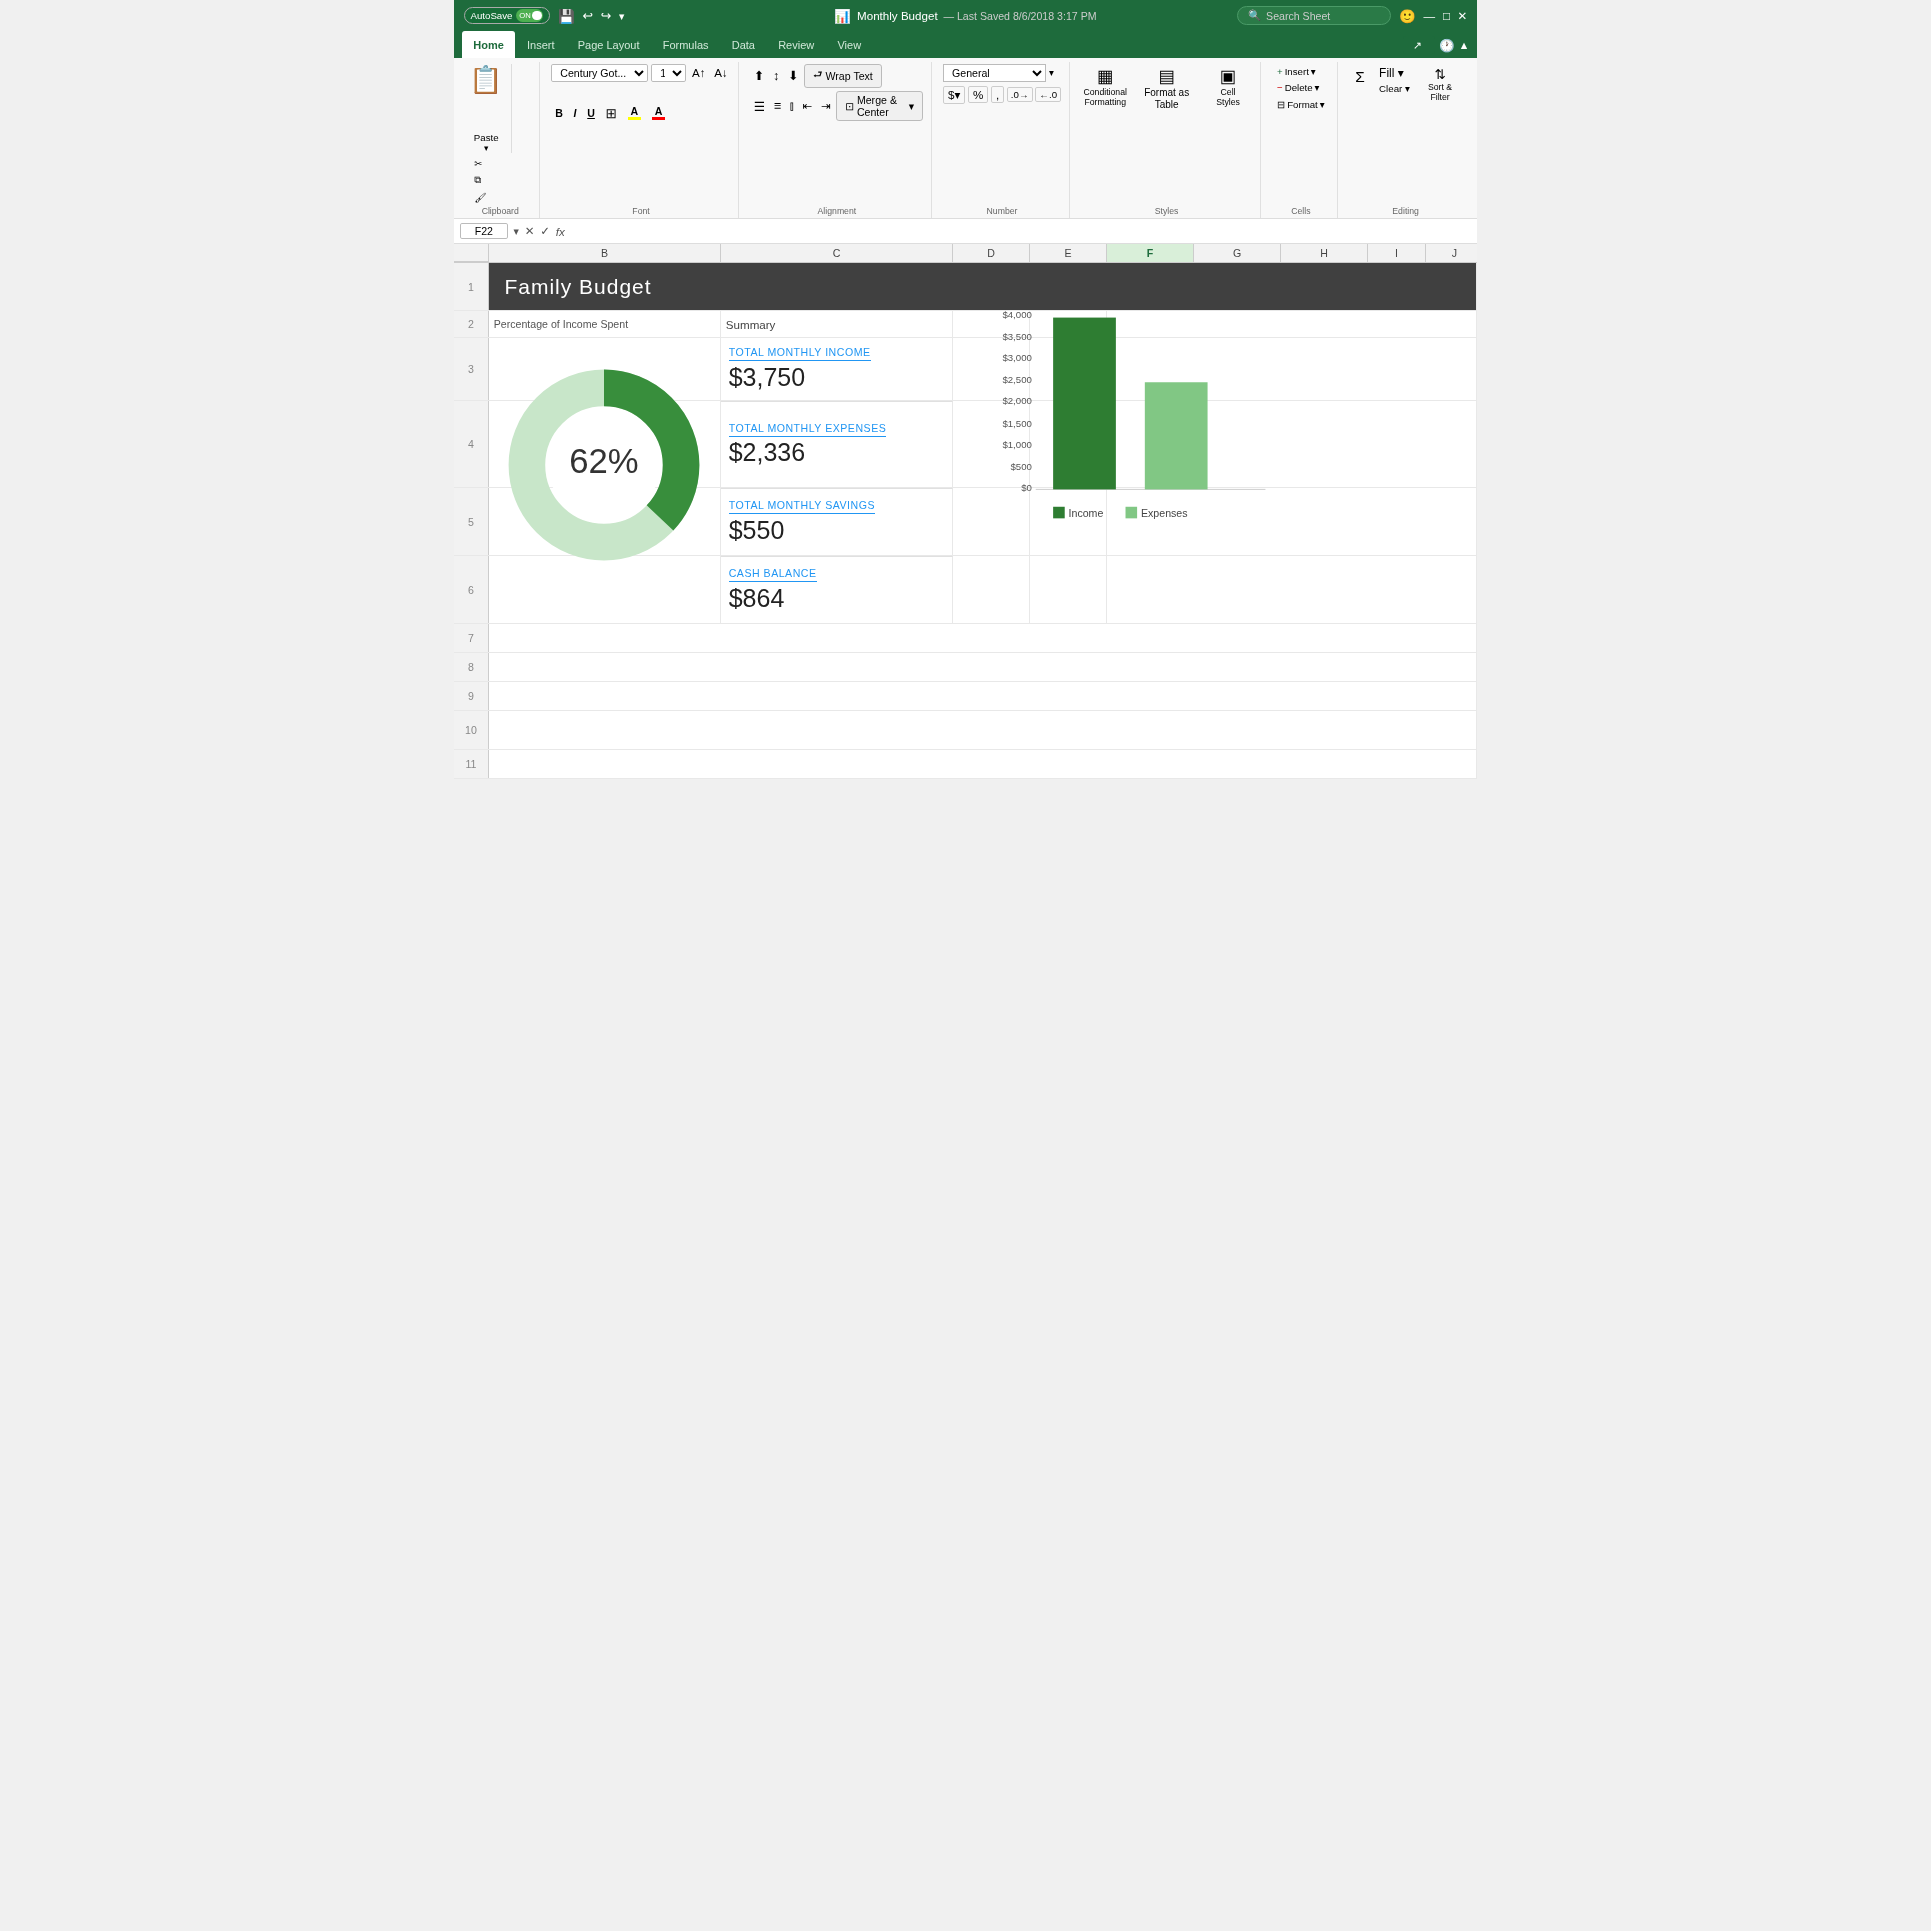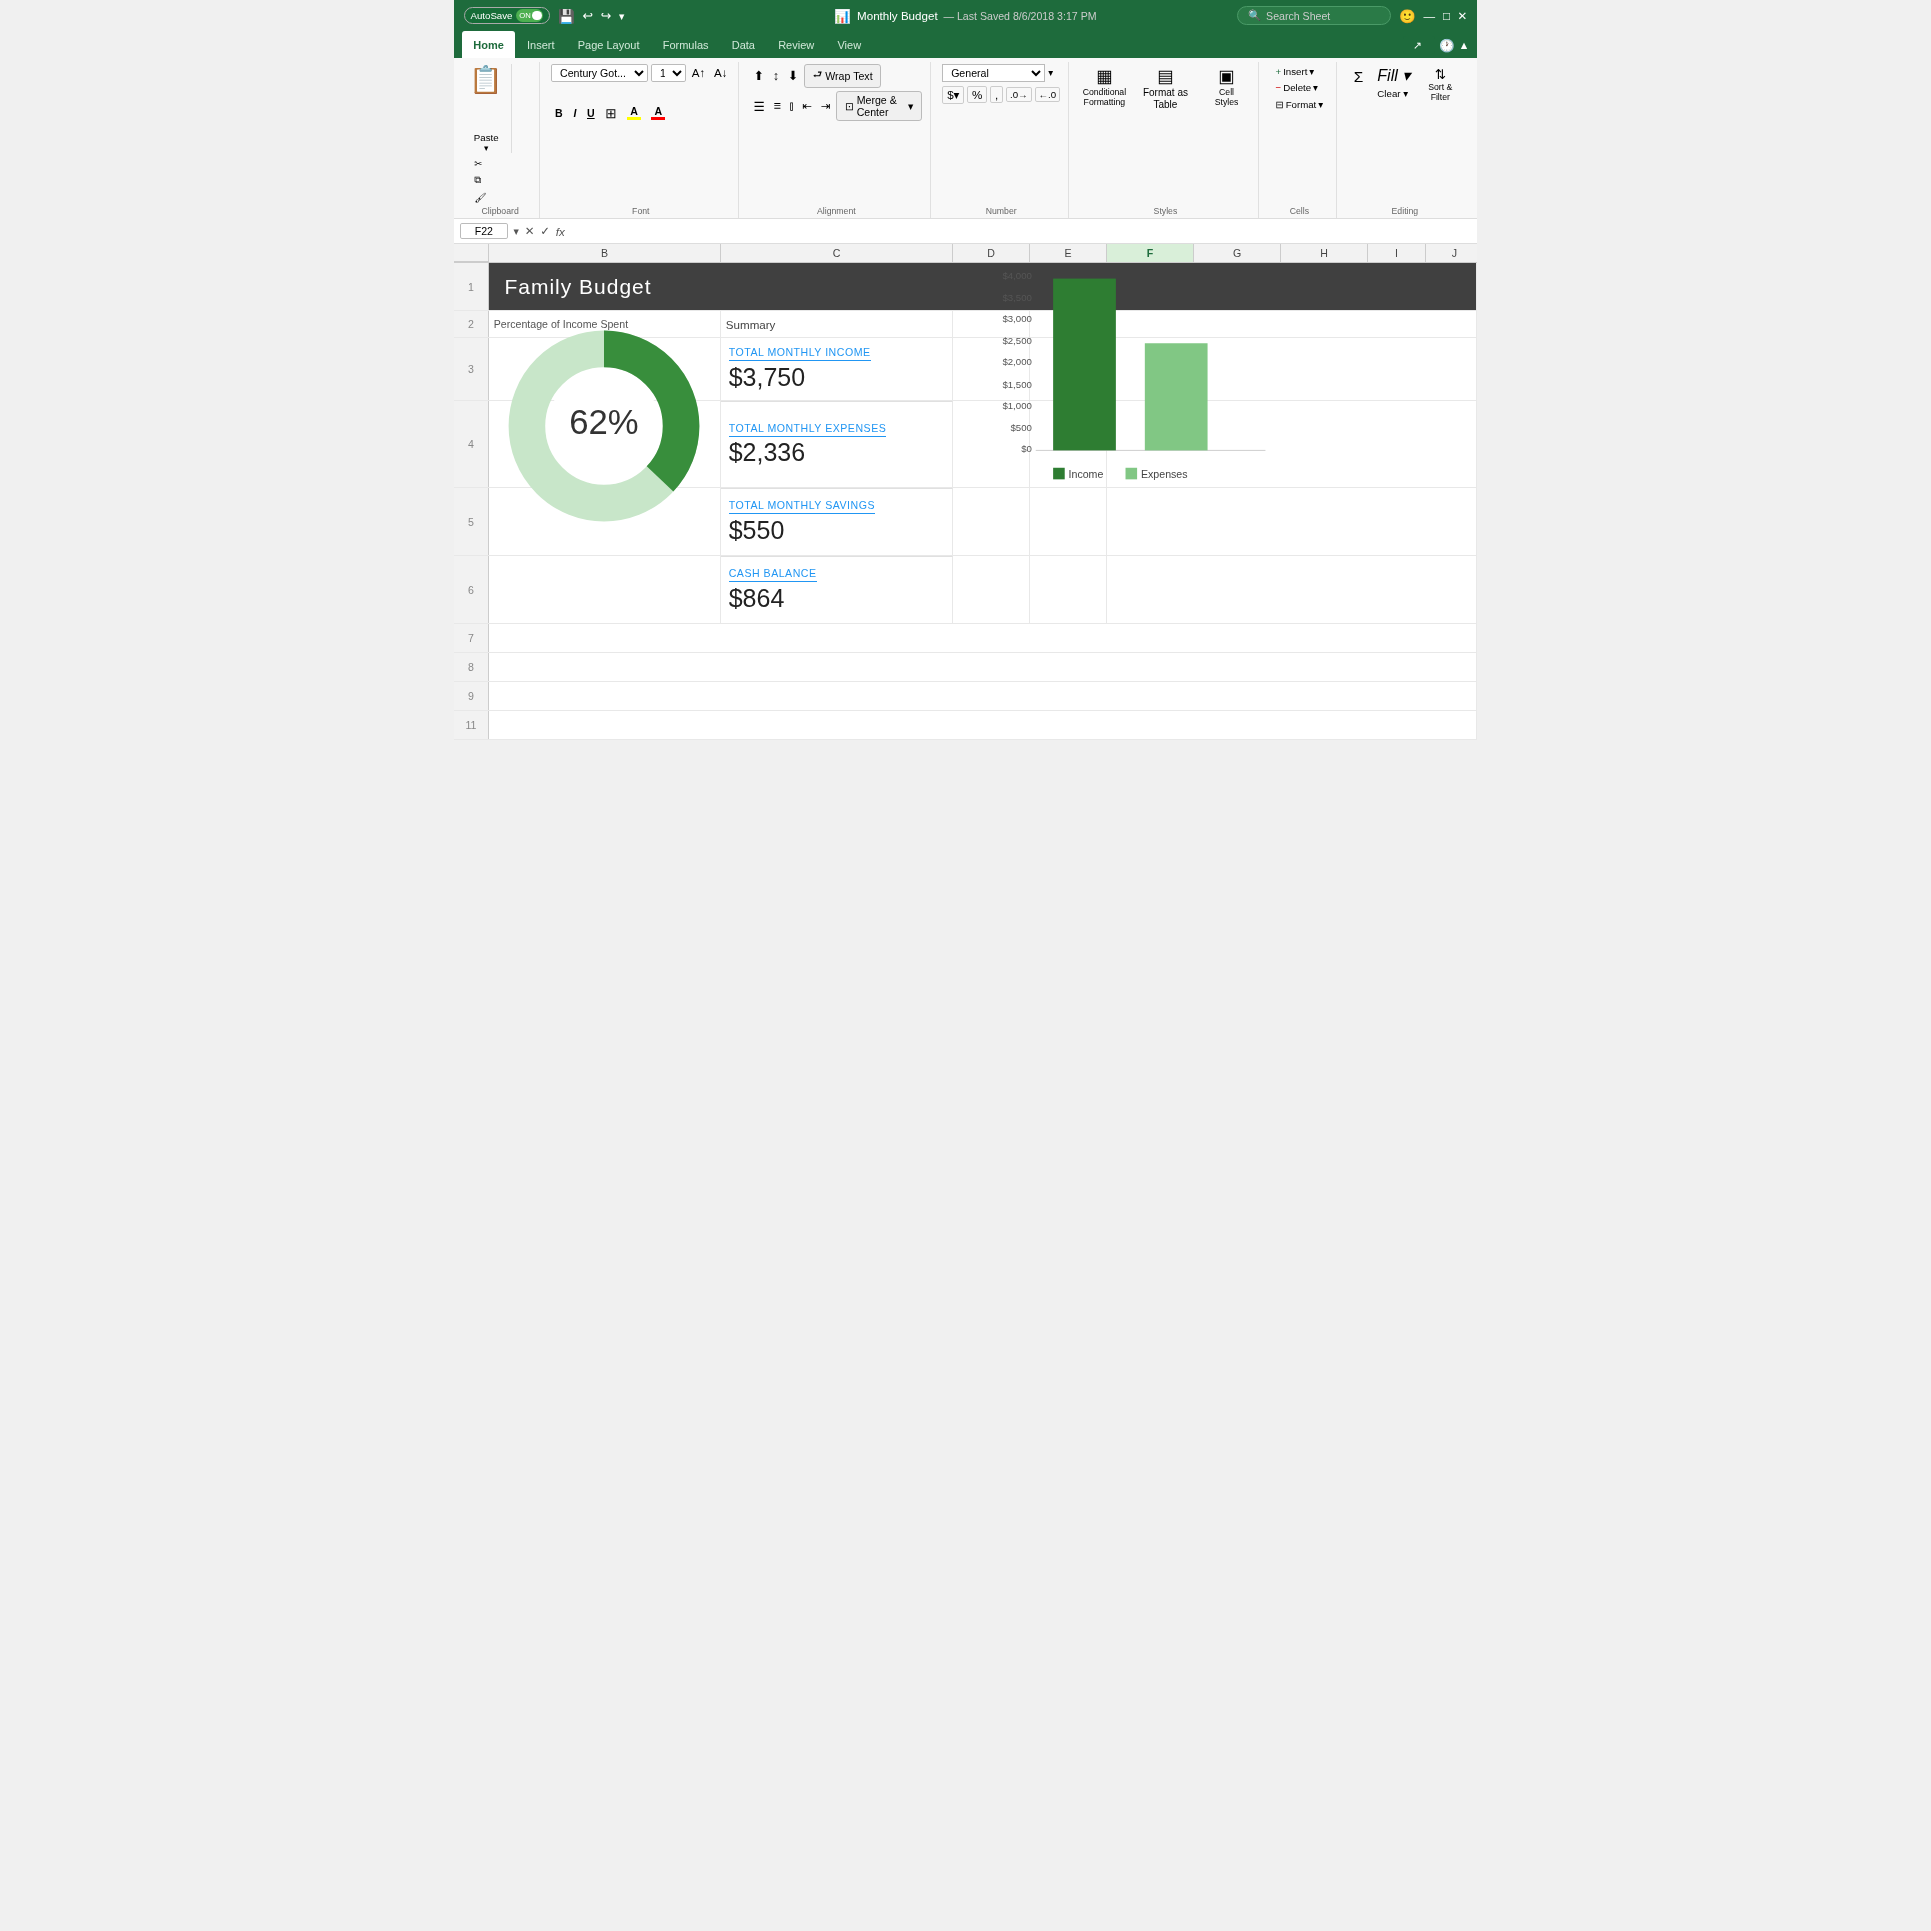--- a/index.html
+++ b/index.html
@@ -527,21 +527,21 @@
     </div>
     <span class="ribbon-group-label">Cells</span>
   </div>
 
   <div class="ribbon-group" style="padding-bottom:13.5px;border-right:none;">
     <div style="display:flex;gap:3.9px;align-items:flex-start;">
       <div class="sigma-btn">
         <span>Σ</span>
       </div>
       <div style="display:flex;flex-direction:column;">
-        <div class="ribbon-btn-sm" style="font-size:16px;font-style:italic;">Fill ▾</div>
+        <div class="ribbon-btn-sm" style="font-size:12px;">Fill ▾</div>
         <div class="ribbon-btn-sm" style="font-size:9.7px;">Clear ▾</div>
       </div>
       <div class="sort-filter-btn">
         <span style="font-size:13.5px;">⇅</span>
         <span style="font-size:8.7px;text-align:center;">Sort &amp; Filter</span>
       </div>
     </div>
     <span class="ribbon-group-label">Editing</span>
   </div>
 </div>
@@ -644,20 +644,24 @@
   <div class="ss-row" style="min-height:29px;">
     <div class="row-num">7</div>
     <div class="ss-cell" style="flex:1;"></div>
   </div>
   <div class="ss-row" style="min-height:29px;">
     <div class="row-num">8</div>
     <div class="ss-cell" style="flex:1;"></div>
   </div>
   <div class="ss-row" style="min-height:29px;">
     <div class="row-num">9</div>
+    <div class="ss-cell" style="flex:1;"></div>
+  </div>
+  <div class="ss-row" style="min-height:39px;">
+    <div class="row-num">10</div>
     <div class="ss-cell" style="flex:1;"></div>
   </div>
   <div class="ss-row" style="min-height:29px;">
     <div class="row-num">11</div>
     <div class="ss-cell" style="flex:1;"></div>
   </div>
 </div>
 
 <style>
   .content-overlay {

